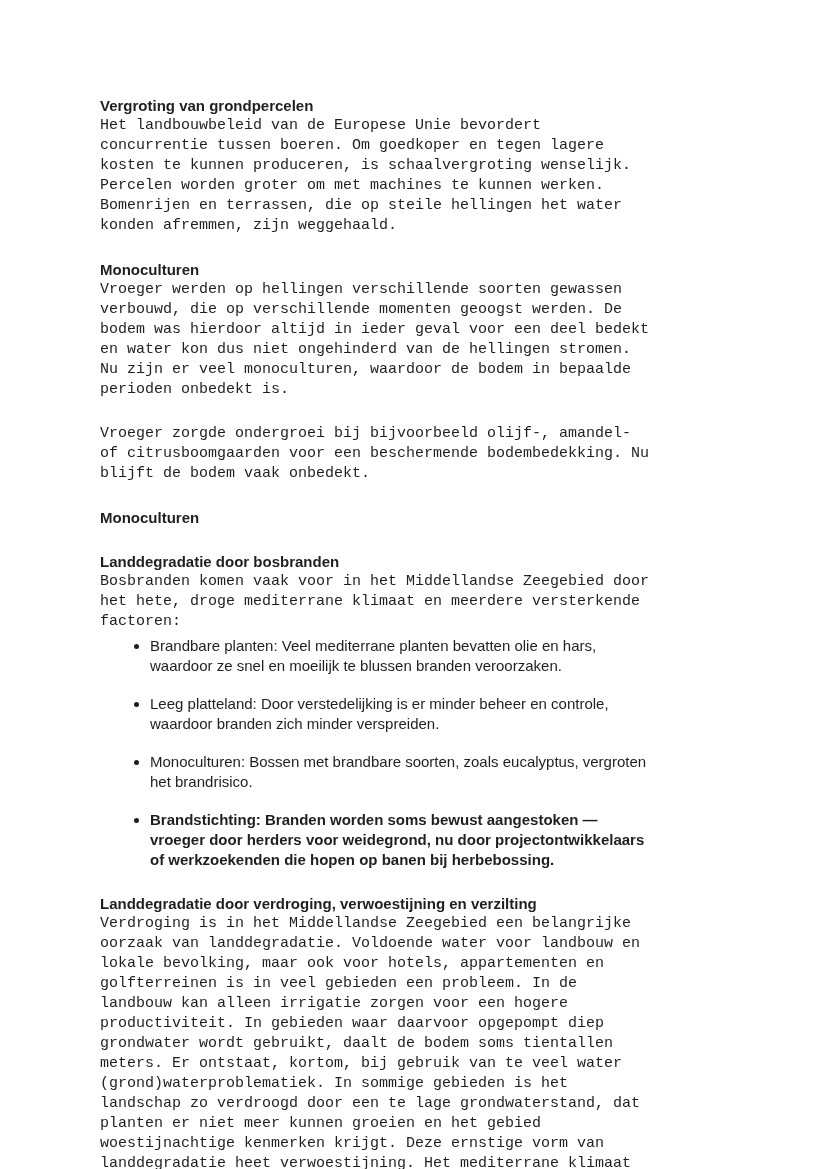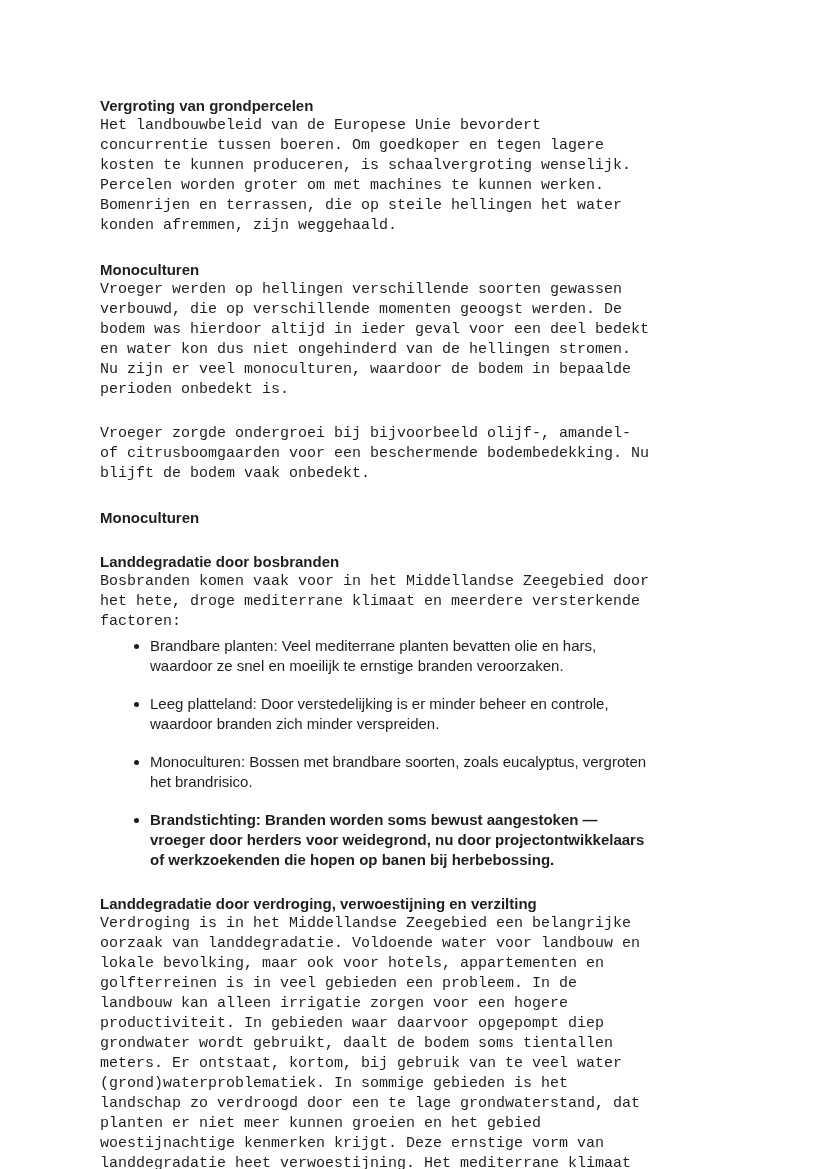--- a/index.html
+++ b/index.html
@@ -66,21 +66,21 @@
   </section>
 
   <section class="sec">
     <h3>Monoculturen</h3>
   </section>
 
   <section class="sec">
     <h3>Landdegradatie door bosbranden</h3>
     <p>Bosbranden komen vaak voor in het Middellandse Zeegebied door het hete, droge mediterrane klimaat en meerdere versterkende factoren:</p>
     <ul class="bullets">
-      <li>Brandbare planten: Veel mediterrane planten bevatten olie en hars, waardoor ze snel en moeilijk te ernstige branden veroorzaken.</li>
+      <li>Brandbare planten: Veel mediterrane planten bevatten olie en hars, waardoor ze snel en moeilijk te blussen branden veroorzaken.</li>
       <li>Leeg platteland: Door verstedelijking is er minder beheer en controle, waardoor branden zich minder verspreiden.</li>
       <li>Monoculturen: Bossen met brandbare soorten, zoals eucalyptus, vergroten het brandrisico.</li>
       <li>Brandstichting: Branden worden soms bewust aangestoken — vroeger door herders voor weidegrond, nu door projectontwikkelaars of werkzoekenden die hopen op banen bij herbebossing.</li>
     </ul>
   </section>
 
   <section class="sec">
     <h3>Landdegradatie door verdroging, verwoestijning en verzilting</h3>
     <p>Verdroging is in het Middellandse Zeegebied een belangrijke oorzaak van landdegradatie. Voldoende water voor landbouw en lokale bevolking, maar ook voor hotels, appartementen en golfterreinen is in veel gebieden een probleem. In de landbouw kan alleen irrigatie zorgen voor een hogere productiviteit. In gebieden waar daarvoor opgepompt diep grondwater wordt gebruikt, daalt de bodem soms tientallen meters. Er ontstaat, kortom, bij gebruik van te veel water (grond)waterproblematiek. In sommige gebieden is het landschap zo verdroogd door een te lage grondwaterstand, dat planten er niet meer kunnen groeien en het gebied woestijnachtige kenmerken krijgt. Deze ernstige vorm van landdegradatie heet verwoestijning. Het mediterrane klimaat en een stenige bodem bevorderen verdroging en verwoestijning. De hoeveelheid neerslag in de natte winterperiode is te klein om de lange</p>
   </section>

